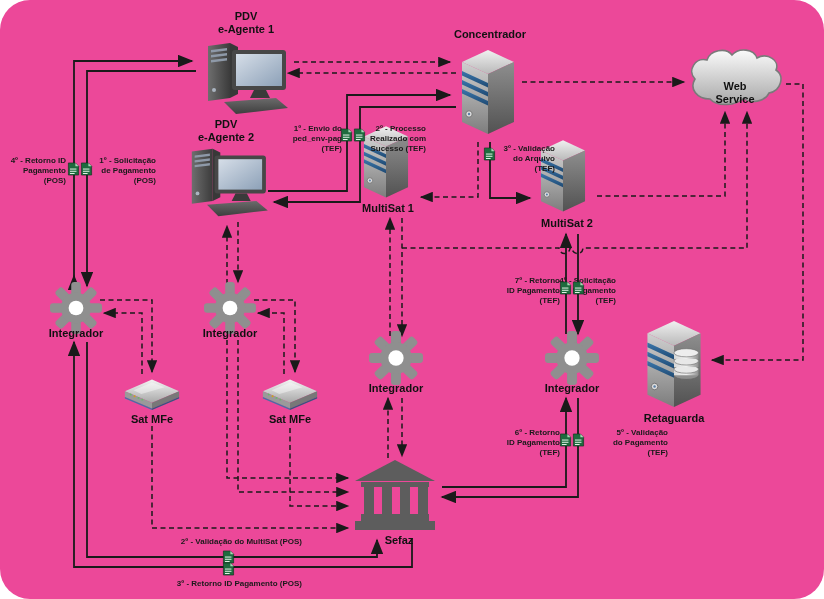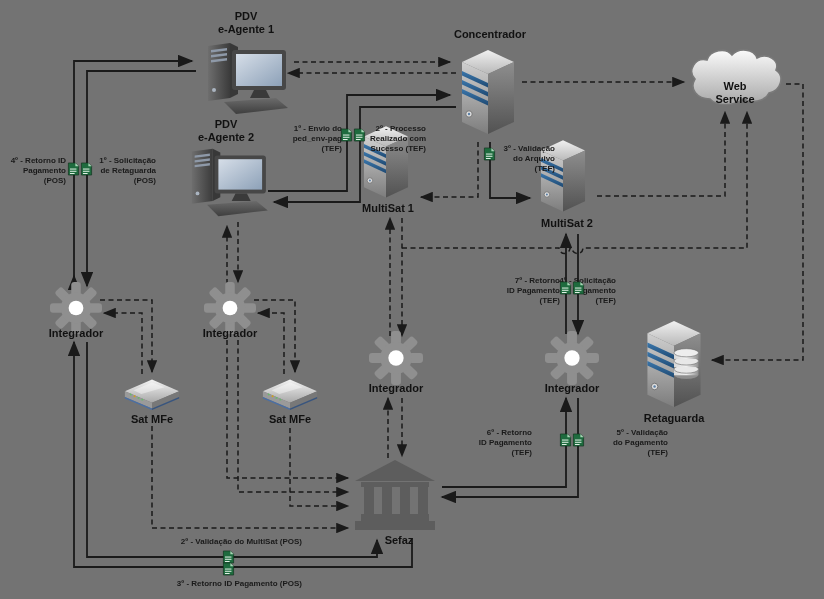--- a/index.html
+++ b/index.html
@@ -1,17 +1,17 @@
 <!DOCTYPE html>
 <html><head>
 <meta charset="utf-8">
 <style>
   html,body{margin:0;padding:0;background:#fff;}
-  #stage{position:relative;width:824px;height:599px;background:#737373;overflow:hidden;
-         font-family:"Liberation Sans",sans-serif;}
+  #stage{position:relative;width:824px;height:599px;background:#ec4899;overflow:hidden;
+         font-family:"Liberation Sans",sans-serif;border-radius:30px;}
   #wires{position:absolute;left:0;top:0;z-index:1;}
   .n{position:absolute;z-index:2;}
   .lbl{position:absolute;z-index:3;font:bold 11px/1.18 "Liberation Sans",sans-serif;
        color:#111;text-align:center;white-space:pre-line;}
   .fl{position:absolute;z-index:3;font:bold 8px/1.25 "Liberation Sans",sans-serif;
       color:#1a1a1a;text-align:right;white-space:pre-line;}
   .doc{position:absolute;z-index:4;width:13px;height:14px;}
   svg{display:block;}
 </style>
 </head>
@@ -295,38 +295,38 @@
   <div class="lbl" style="left:532px;top:382px;width:80px">Integrador</div>
   <div class="lbl" style="left:122px;top:413px;width:60px">Sat MFe</div>
   <div class="lbl" style="left:260px;top:413px;width:60px">Sat MFe</div>
   <div class="lbl" style="left:375px;top:534px;width:48px">Sefaz</div>
   <div class="lbl" style="left:634px;top:412px;width:80px">Retaguarda</div>
 
   <div class="fl" style="left:2px;top:156px;width:64px">4º - Retorno ID
 Pagamento
 (POS)</div>
   <div class="fl" style="left:94px;top:156px;width:62px">1º - Solicitação
-de Retaguarda
+de Pagamento
 (POS)</div>
   <div class="fl" style="left:284px;top:124px;width:58px">1º - Envio do
 ped_env-pag
 (TEF)</div>
   <div class="fl" style="left:364px;top:124px;width:62px">2º - Processo
 Realizado com
 Sucesso (TEF)</div>
   <div class="fl" style="left:497px;top:144px;width:58px">3º - Validação
 do Arquivo
 (TEF)</div>
   <div class="fl" style="left:506px;top:276px;width:54px">7º - Retorno
 ID Pagamento
 (TEF)</div>
   <div class="fl" style="left:554px;top:276px;width:62px">4º - Solicitação
 de Pagamento
 (TEF)</div>
-  <div class="fl" style="left:478px;top:428px;width:54px">6º - Retorno
+  <div class="fl" style="left:506px;top:428px;width:54px">6º - Retorno
 ID Pagamento
 (TEF)</div>
   <div class="fl" style="left:612px;top:428px;width:56px">5º - Validação
 do Pagamento
 (TEF)</div>
   <div class="fl" style="left:158px;top:537px;width:144px">2º - Validação do MultiSat (POS)</div>
   <div class="fl" style="left:158px;top:579px;width:144px">3º - Retorno ID Pagamento (POS)</div>
 
   <div class="doc" style="left:67px;top:162px">
       <svg width="13" height="14" viewBox="0 0 14 15">

